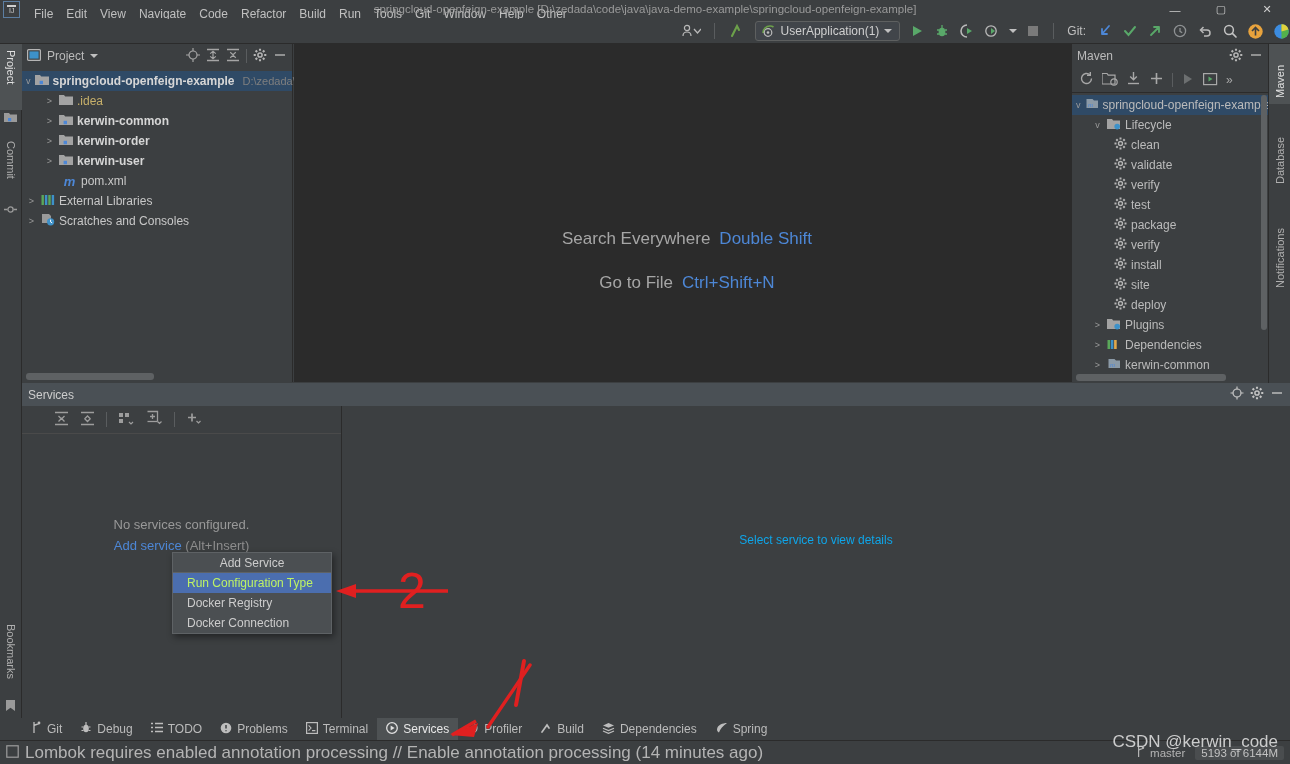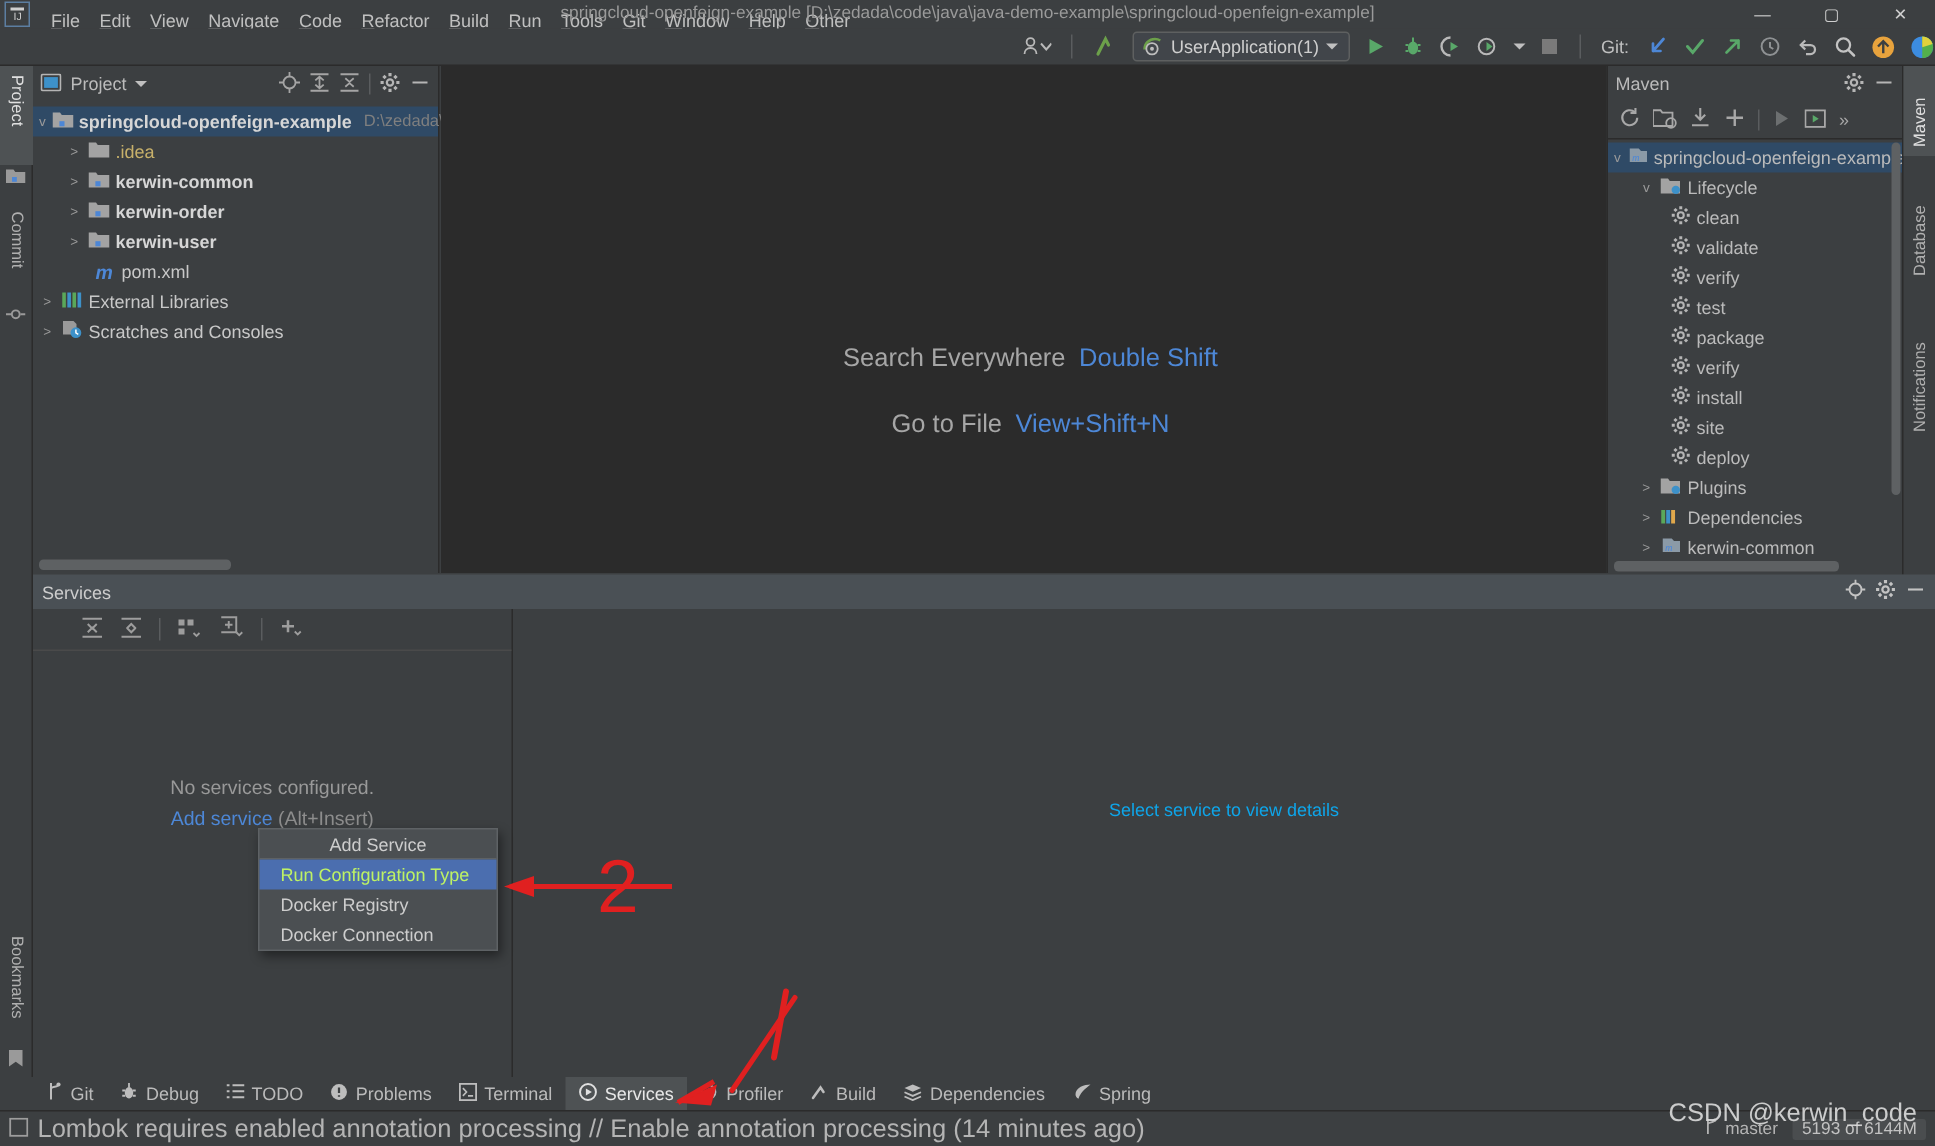--- a/index.html
+++ b/index.html
@@ -533,21 +533,21 @@
   </div>
 
   <div class="editor">
     <div class="hints">
       <div class="hint-row">
         <span class="hint-name">Search Everywhere</span>
         <span class="hint-key">Double Shift</span>
       </div>
       <div class="hint-row">
         <span class="hint-name">Go to File</span>
-        <span class="hint-key">View+Shift+N</span>
+        <span class="hint-key">Ctrl+Shift+N</span>
       </div>
     </div>
   </div>
 
   <div class="maven-panel">
     <div class="panel-head">
       <span class="panel-title">Maven</span>
       <span class="spacer"></span>
       <span>
         <svg width="14" height="14" viewBox="0 0 14 14">

